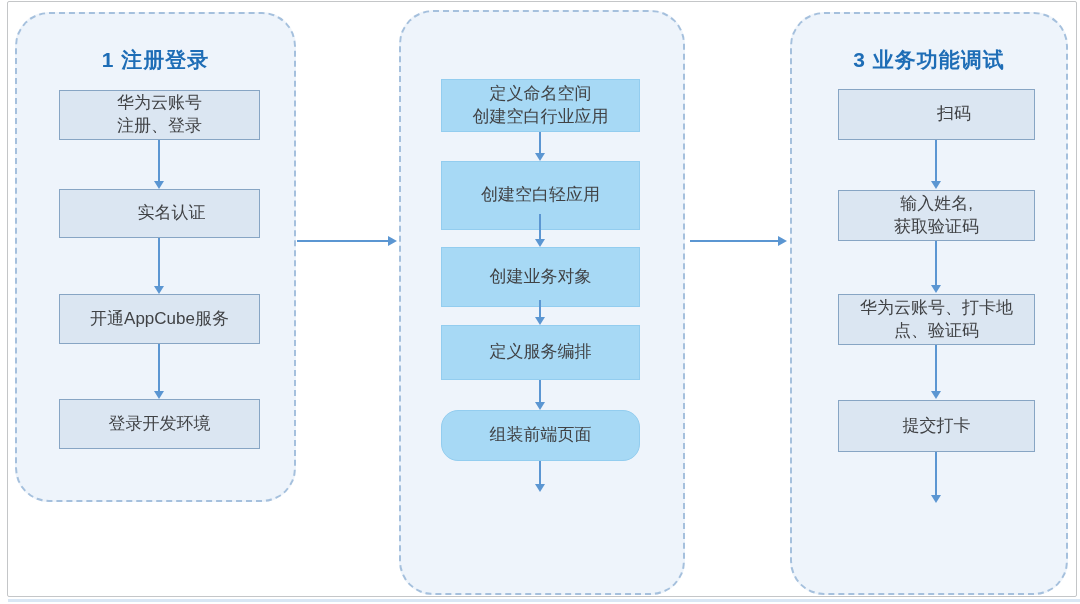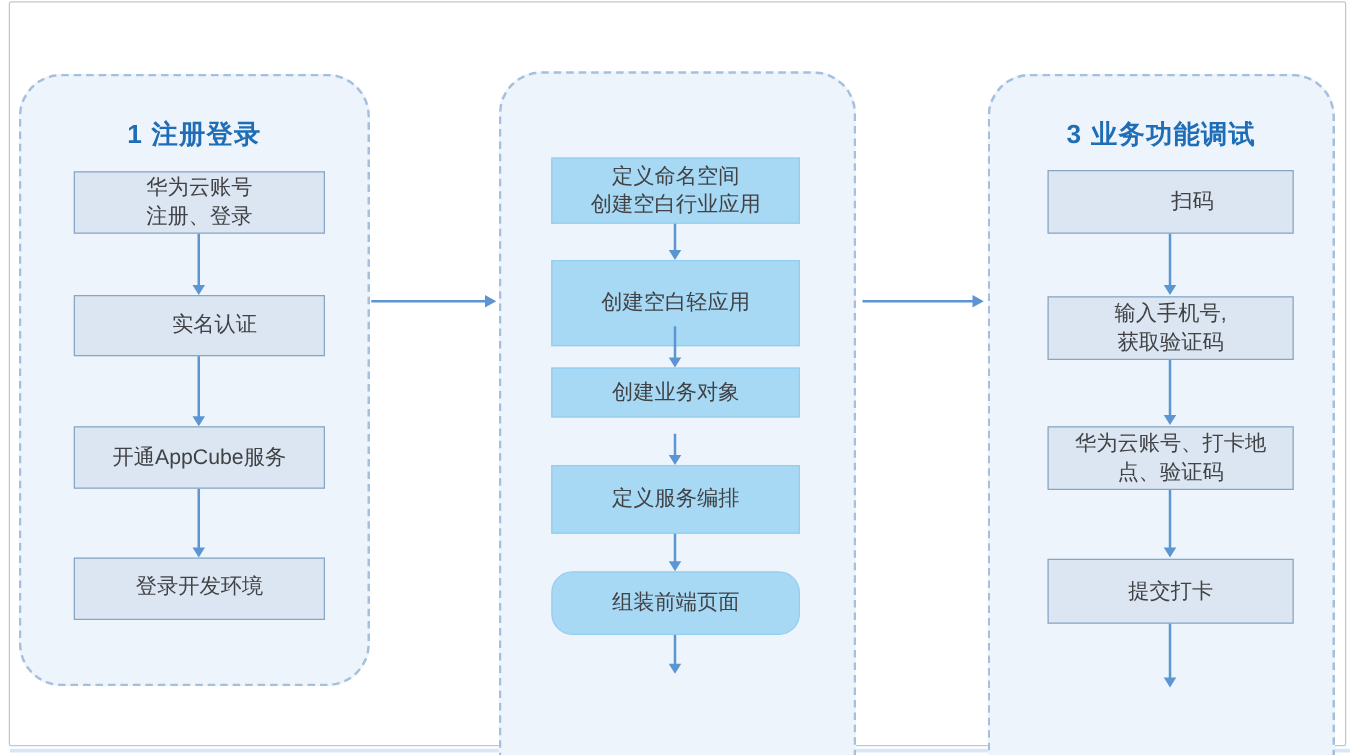--- a/index.html
+++ b/index.html
@@ -30,21 +30,20 @@
     top: 599px;
     height: 3px;
     background: var(--bottom-line, #d9e7f5);
   }
   .panel {
     position: absolute;
     background: var(--panel-fill, #eef4fb);
     border: 2px dashed var(--panel-border, #a5c0dd);
     border-radius: 34px;
     box-sizing: border-box;
-    margin-top: 47px;
   }
   .panel-title {
     position: absolute;
     left: 0; right: 0;
     top: 15px;
     text-align: center;
     font-size: 21px;
     font-weight: bold;
     color: var(--title-blue, #1e6db6);
     letter-spacing: 1px;
@@ -109,46 +108,46 @@
 
   <section class="panel" style="left:15px; top:12px; width:281px; height:490px;">
     <h2 class="panel-title">1 注册登录</h2>
     <div class="step soft" style="left:42px; top:76px; width:201px; height:50px;">华为云账号
 注册、登录</div>
     <div class="varrow" style="left:141px; top:126px; height:42px;"></div>
     <div class="step soft" style="left:42px; top:175px; width:201px; height:49px;padding-left:24px;">实名认证</div>
     <div class="varrow" style="left:141px; top:224px; height:49px;"></div>
     <div class="step soft" style="left:42px; top:280px; width:201px; height:50px;">开通AppCube服务</div>
     <div class="varrow" style="left:141px; top:330px; height:48px;"></div>
-    <div class="step soft" style="left:42px; top:385px; width:201px; height:50px;font-family:Liberation Mono, monospace;">登录开发环境</div>
+    <div class="step soft" style="left:42px; top:385px; width:201px; height:50px;">登录开发环境</div>
   </section>
 
   <div class="harrow" style="left:297px; top:240px; width:92px;"></div>
 
   <section class="panel" style="left:399px; top:10px; width:286px; height:585px;">
     <div class="step bright" style="left:40px; top:67px; width:199px; height:53px;">定义命名空间
 创建空白行业应用</div>
     <div class="varrow" style="left:138px; top:120px; height:22px;"></div>
     <div class="step bright" style="left:40px; top:149px; width:199px; height:69px;">创建空白轻应用</div>
     <div class="varrow" style="left:138px; top:202px; height:26px;"></div>
-    <div class="step bright" style="left:40px; top:235px; width:199px; height:40px;">创建业务对象</div>
+    <div class="step bright" style="left:40px; top:235px; width:199px; height:60px;">创建业务对象</div>
     <div class="varrow" style="left:138px; top:288px; height:18px;"></div>
     <div class="step bright" style="left:40px; top:313px; width:199px; height:55px;">定义服务编排</div>
     <div class="varrow" style="left:138px; top:368px; height:23px;"></div>
     <div class="step bright" style="left:40px; top:398px; width:199px; height:51px;border-radius:17px;">组装前端页面</div>
     <div class="varrow" style="left:138px; top:449px; height:24px;"></div>
   </section>
 
   <div class="harrow" style="left:690px; top:240px; width:89px;"></div>
 
   <section class="panel" style="left:790px; top:12px; width:278px; height:583px;">
     <h2 class="panel-title">3 业务功能调试</h2>
     <div class="step soft" style="left:46px; top:75px; width:197px; height:51px;padding-left:35px;">扫码</div>
     <div class="varrow" style="left:143px; top:126px; height:42px;"></div>
-    <div class="step soft" style="left:46px; top:176px; width:197px; height:51px;">输入手机号,
+    <div class="step soft" style="left:46px; top:176px; width:197px; height:51px;">输入姓名,
 获取验证码</div>
     <div class="varrow" style="left:143px; top:227px; height:45px;"></div>
     <div class="step soft" style="left:46px; top:280px; width:197px; height:51px;">华为云账号、打卡地
 点、验证码</div>
     <div class="varrow" style="left:143px; top:331px; height:47px;"></div>
     <div class="step soft" style="left:46px; top:386px; width:197px; height:52px;">提交打卡</div>
     <div class="varrow" style="left:143px; top:438px; height:44px;"></div>
   </section>
 </div>
 

